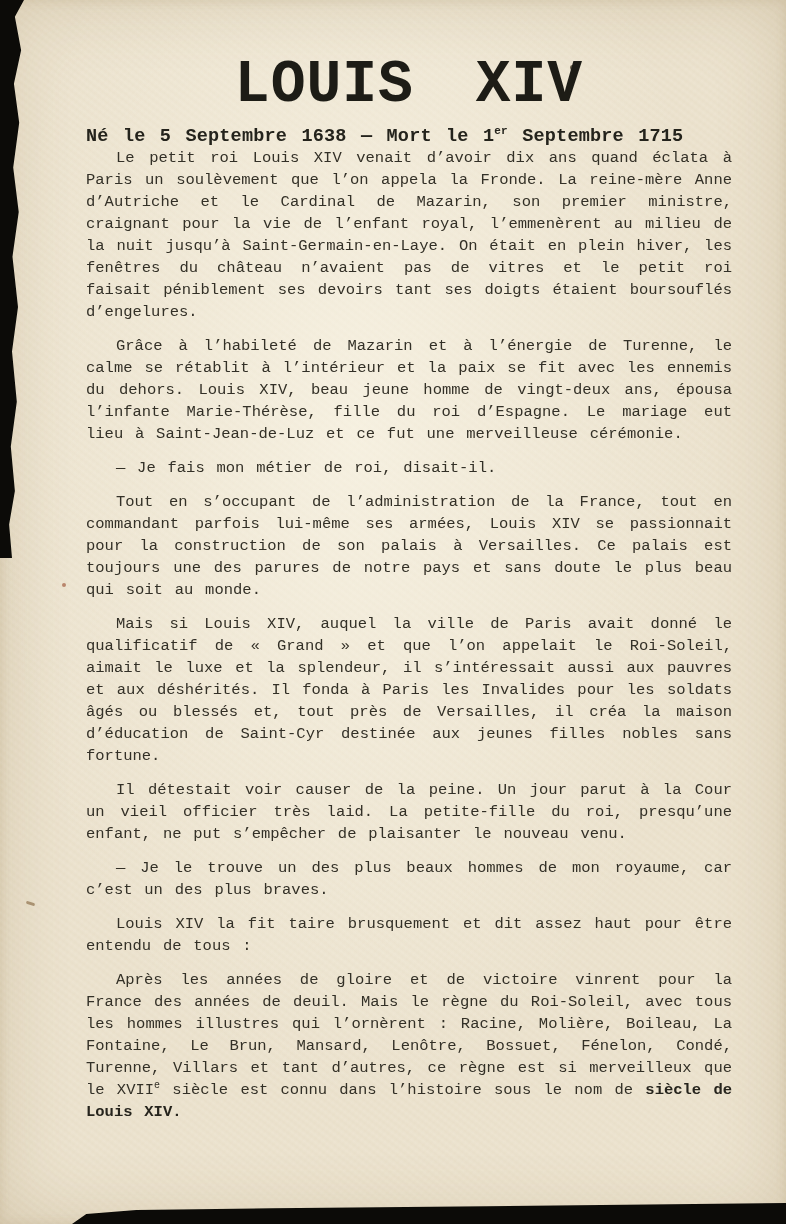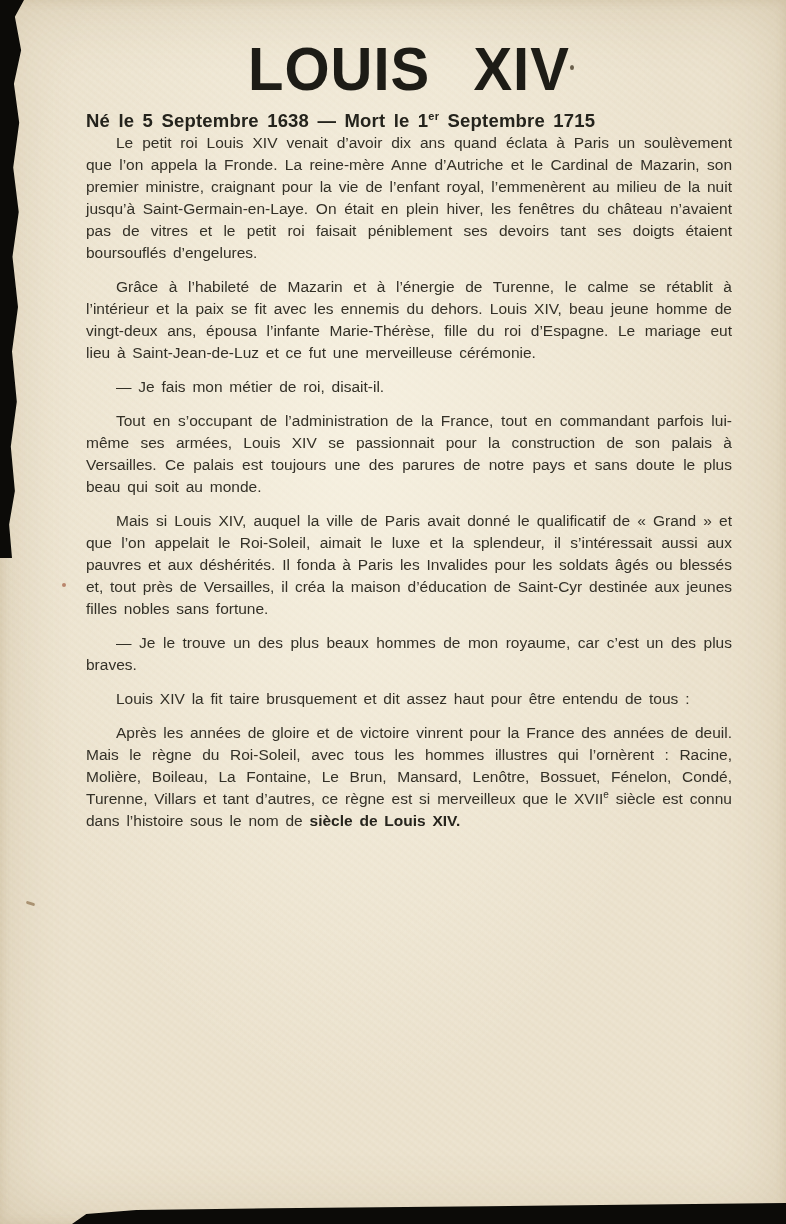--- a/index.html
+++ b/index.html
@@ -69,21 +69,22 @@
     width: 9px;
     height: 3px;
     border-radius: 2px;
     transform: rotate(18deg);
     background: rgba(120,85,45,0.55);
   }
   .content {
     position: absolute;
     left: 86px;
     right: 54px;
-    top: 38px;
+    top: 54px;
+    font-family: Liberation Mono, monospace;
   }
   h1.title {
     margin: 0;
     text-align: center;
     font-size: 58px;
     line-height: 62px;
     font-weight: 900;
     letter-spacing: 1px;
     word-spacing: 26px;
     color: #1d1c16;
@@ -143,20 +144,21 @@
     <h1 class="title">LOUIS XIV</h1>
 
     <p class="subtitle"><span>Né le 5 Septembre 1638 — Mort le 1</span><sup>er</sup><span> Septembre 1715</span></p>
 
     <div class="body-text">
       <p>Le petit roi Louis XIV venait d’avoir dix ans quand éclata à Paris un soulèvement que l’on appela la Fronde. La reine-mère Anne d’Autriche et le Cardinal de Mazarin, son premier ministre, craignant pour la vie de l’enfant royal, l’emmenèrent au milieu de la nuit jusqu’à Saint-Germain-en-Laye. On était en plein hiver, les fenêtres du château n’avaient pas de vitres et le petit roi faisait péniblement ses devoirs tant ses doigts étaient boursouflés d’engelures.</p>
       <p>Grâce à l’habileté de Mazarin et à l’énergie de Turenne, le calme se rétablit à l’intérieur et la paix se fit avec les ennemis du dehors. Louis XIV, beau jeune homme de vingt-deux ans, épousa l’infante Marie-Thérèse, fille du roi d’Espagne. Le mariage eut lieu à Saint-Jean-de-Luz et ce fut une merveilleuse cérémonie.</p>
       <p>— Je fais mon métier de roi, disait-il.</p>
       <p>Tout en s’occupant de l’administration de la France, tout en commandant parfois lui-même ses armées, Louis XIV se passionnait pour la construction de son palais à Versailles. Ce palais est toujours une des parures de notre pays et sans doute le plus beau qui soit au monde.</p>
       <p>Mais si Louis XIV, auquel la ville de Paris avait donné le qualificatif de « Grand » et que l’on appelait le Roi-Soleil, aimait le luxe et la splendeur, il s’intéressait aussi aux pauvres et aux déshérités. Il fonda à Paris les Invalides pour les soldats âgés ou blessés et, tout près de Versailles, il créa la maison d’éducation de Saint-Cyr destinée aux jeunes filles nobles sans fortune.</p>
+      <p>Il détestait voir causer de la peine. Un jour parut à la Cour un vieil officier très laid. La petite-fille du roi, presqu’une enfant, ne put s’empêcher de plaisanter le nouveau venu.</p>
       <p>— Je le trouve un des plus beaux hommes de mon royaume, car c’est un des plus braves.</p>
       <p>Louis XIV la fit taire brusquement et dit assez haut pour être entendu de tous :</p>
       <p class="last"><span>Après les années de gloire et de victoire vinrent pour la France des années de deuil. Mais le règne du Roi-Soleil, avec tous les hommes illustres qui l’ornèrent : Racine, Molière, Boileau, La Fontaine, Le Brun, Mansard, Lenôtre, Bossuet, Fénelon, Condé, Turenne, Villars et tant d’autres, ce règne est si merveilleux que le XVII</span><sup>e</sup><span> siècle est connu dans l’histoire sous le nom de </span><strong>siècle de Louis XIV.</strong></p>
     </div>
 
   </div>
 
 </div>
 
 </body></html>

